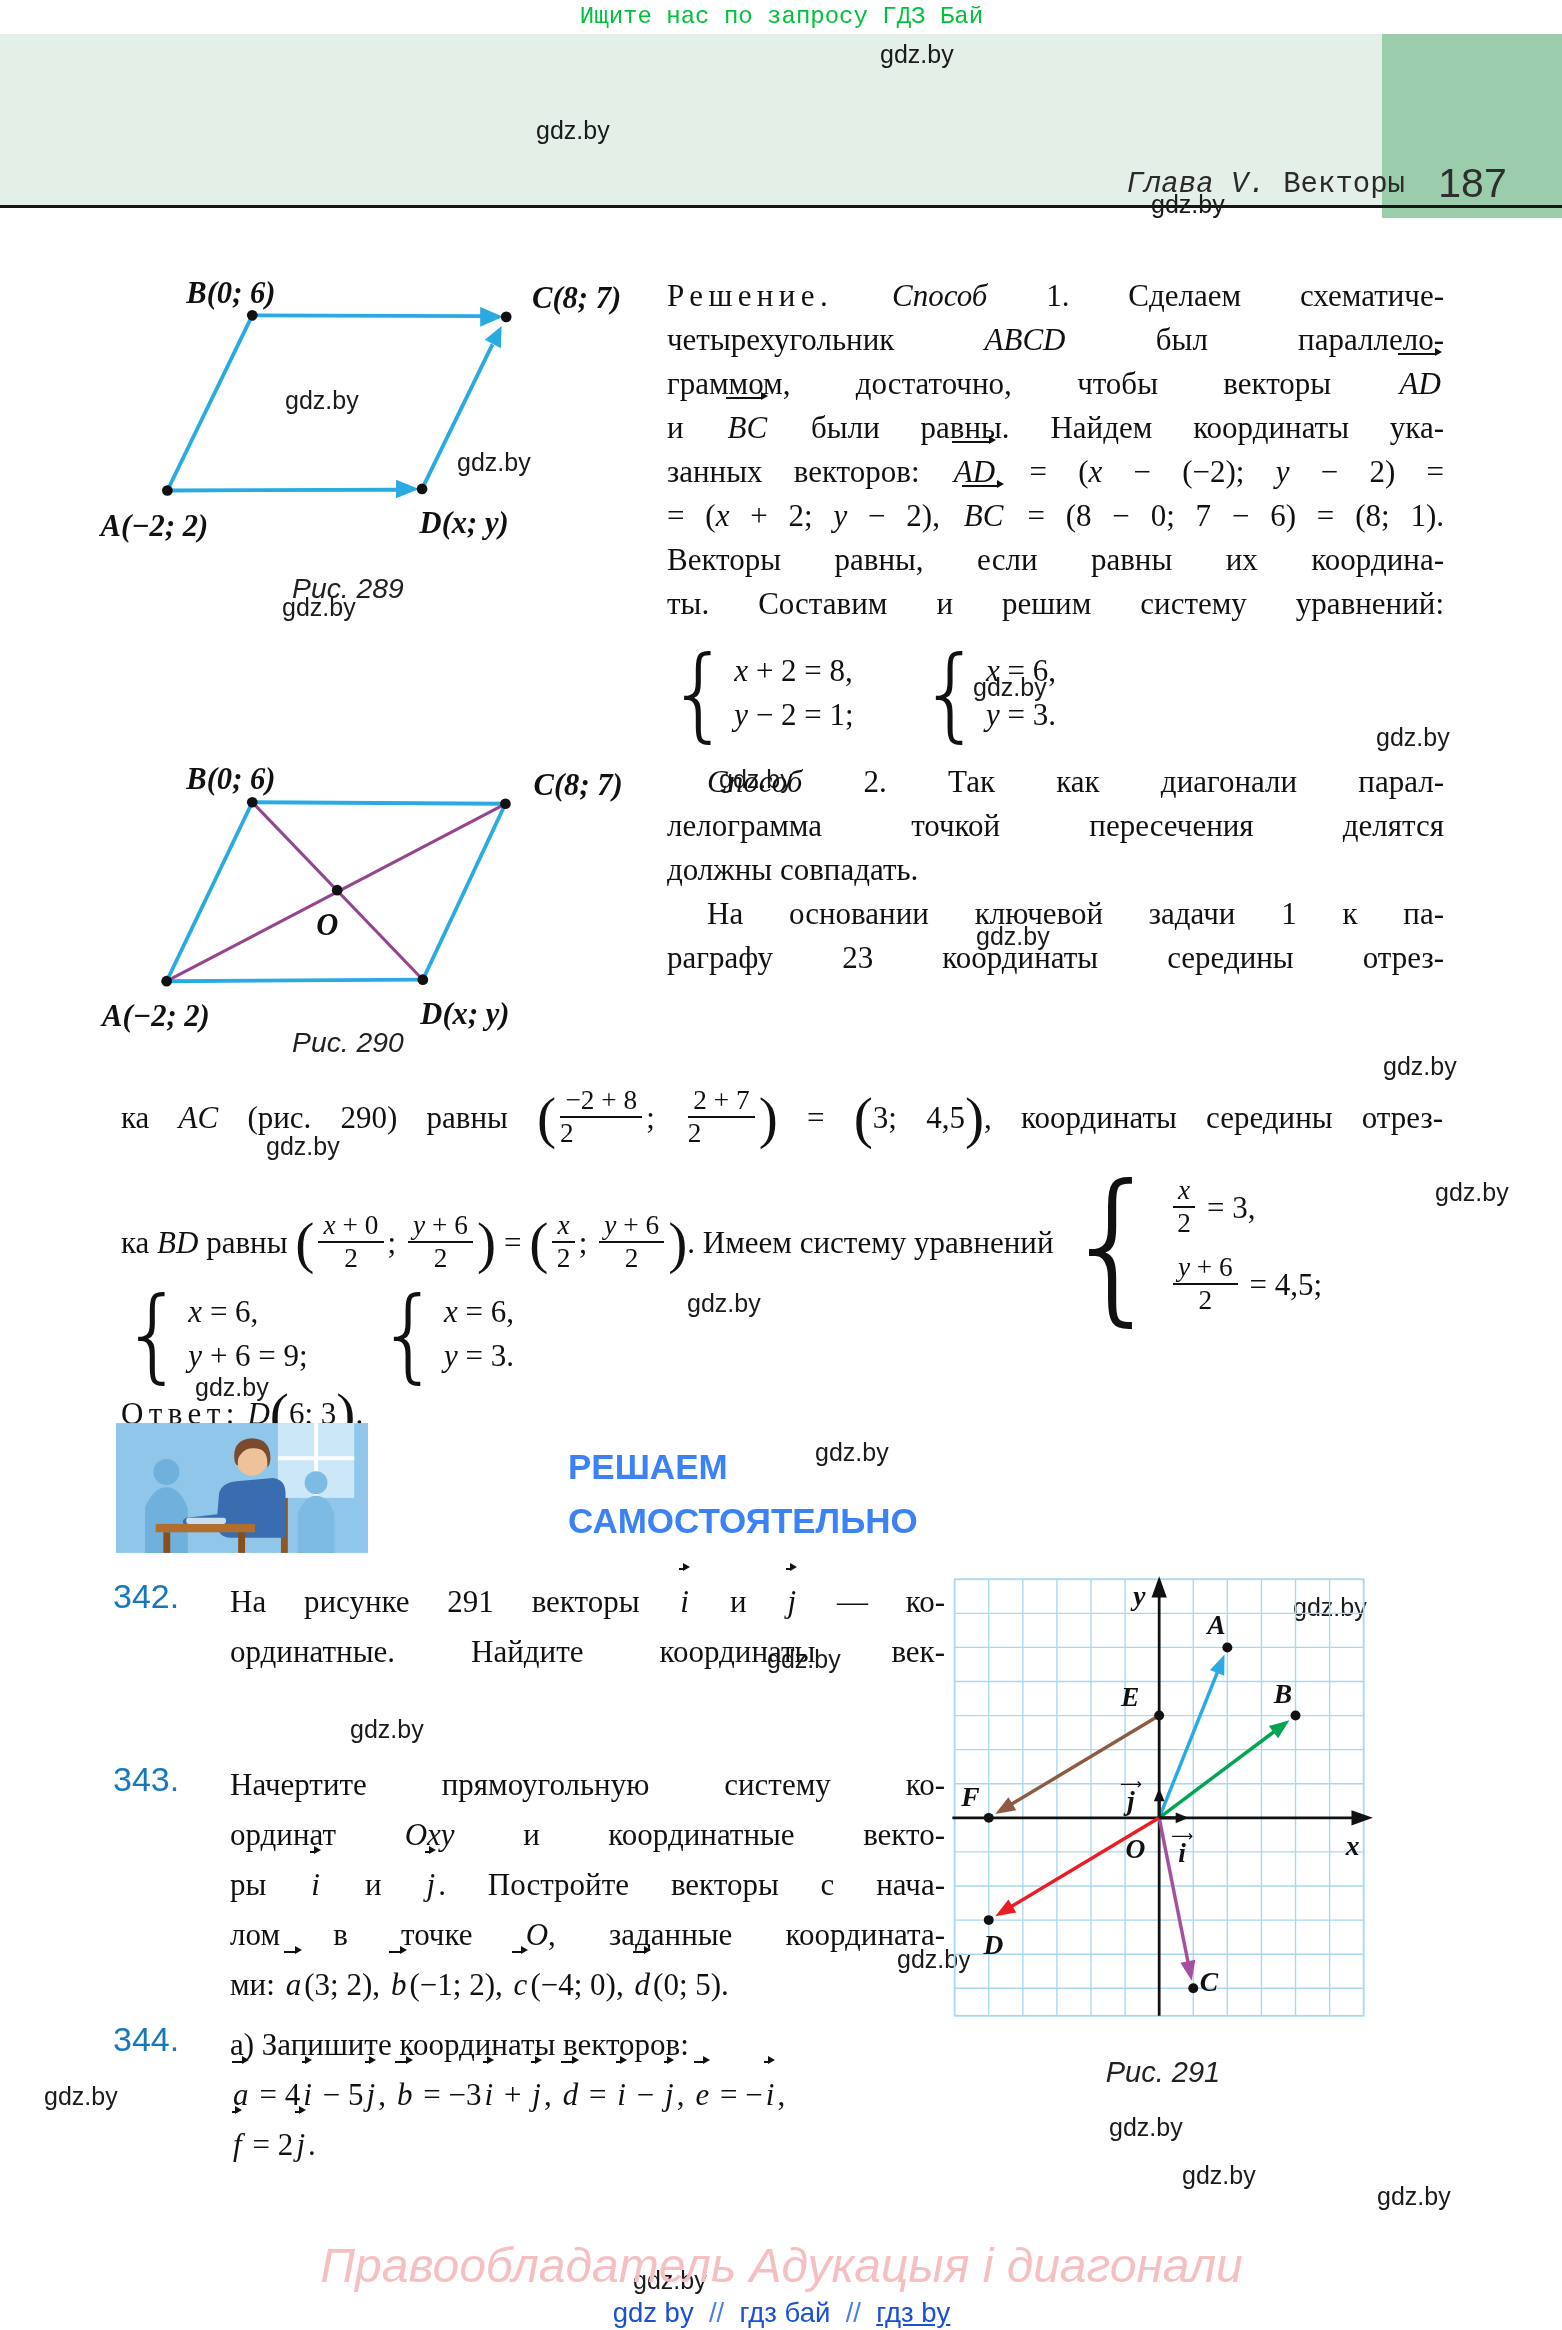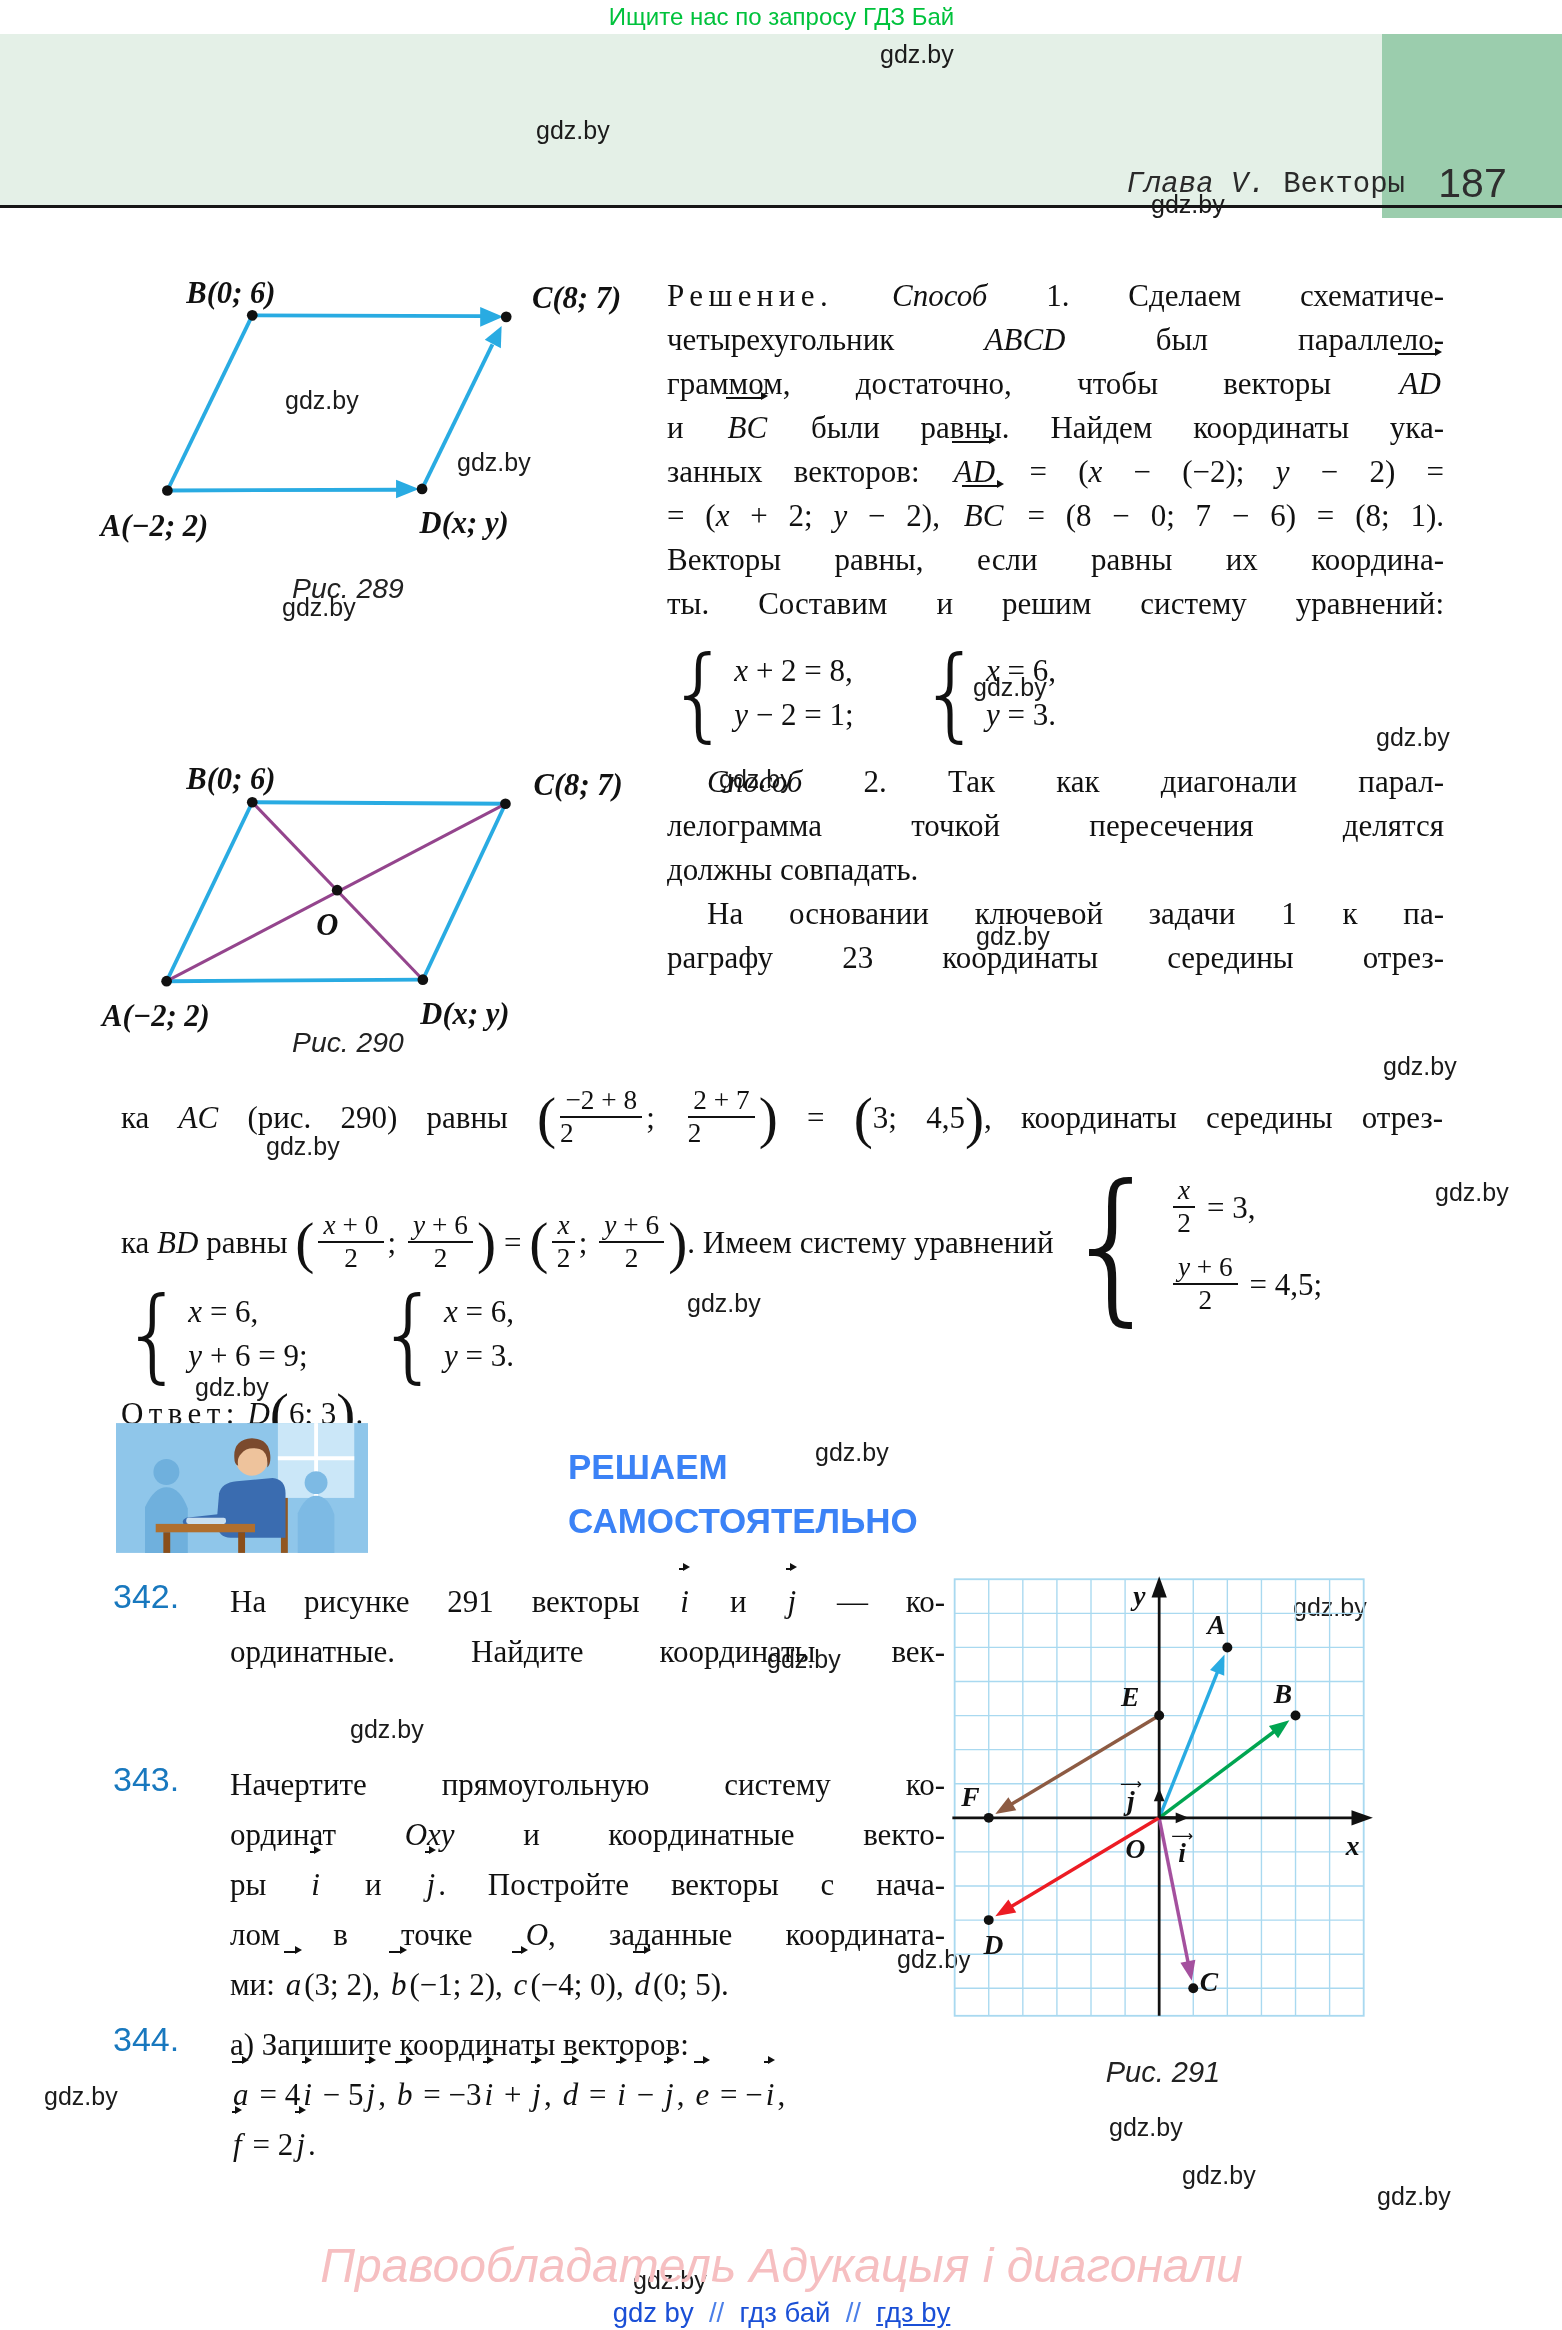--- a/index.html
+++ b/index.html
@@ -1,20 +1,20 @@
 <!DOCTYPE html>
 <html style="font-size:12.2px"><head>
 <meta charset="utf-8">
 <style>
   html,body{margin:0;padding:0;background:#888;}
   #page{position:relative;width:1563px;height:2330px;background:#ffffff;overflow:hidden;
         font-family:"Liberation Serif",serif;color:#111;}
   
   .promo{position:absolute;top:3.1px;left:0;width:100%;text-align:center;
-         font-family:Liberation Sans, sans-serif;font-size:24px;color:#00c23c;}
+         font-family:Liberation Mono, monospace;font-size:24px;color:#00c23c;}
   .banner{position:absolute;left:0;top:34px;width:1563px;height:172px;background:#e4f0e7;}
   .pagebox{position:absolute;left:1382px;top:34px;width:181px;height:184px;background:#9bcdad;
            display:flex;align-items:flex-end;justify-content:center;}
   .pagenum{font-family:"Liberation Sans",sans-serif;font-size:41px;color:#2e2e2e;padding-bottom:10.7px;}
   .chapter{position:absolute;left:996px;top:168px;width:409px;text-align:right;
            font-family:Liberation Mono, monospace;font-size:29px;color:#2a2a2a;white-space:nowrap;}
   .chapter .it{font-style:italic;}
   .hrule{position:absolute;left:0;top:205px;width:1563px;height:3.1px;background:#161616;}
   
   .wm{position:absolute;font-family:"Liberation Sans",sans-serif;font-size:25px;color:#1b1b1b;white-space:nowrap;}

